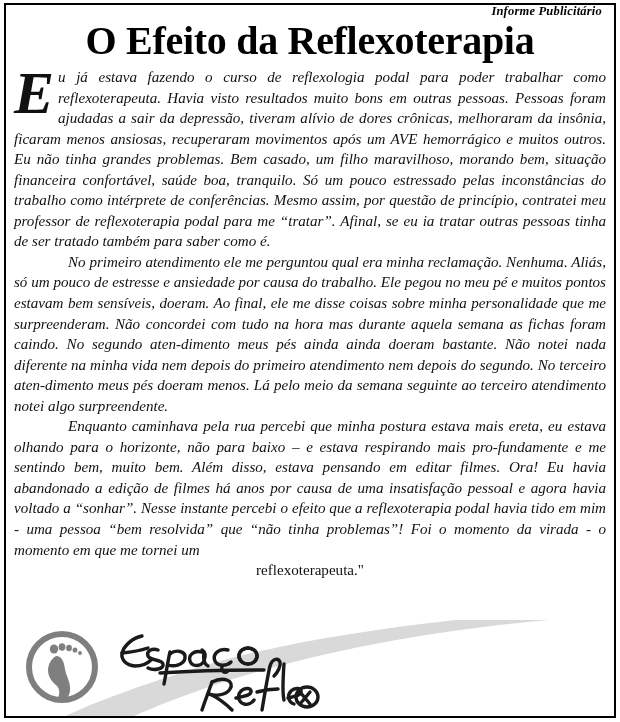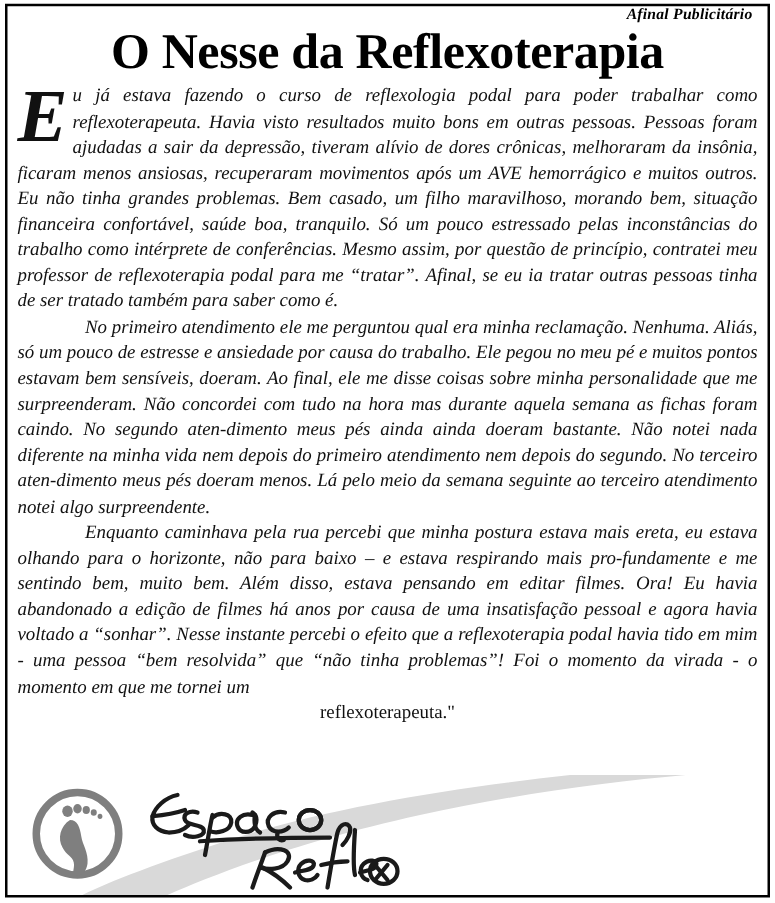--- a/index.html
+++ b/index.html
@@ -117,23 +117,23 @@
 </style>
 </head>
 <body>
 
 <div class="page">
 
   <div class="frame"></div>
 
   <div class="content">
 
-    <div class="kicker">Afinal Publicitário</div>
-
-    <h1 class="headline">O Nesse da Reflexoterapia</h1>
+    <div class="kicker">Informe Publicitário</div>
+
+    <h1 class="headline">O Efeito da Reflexoterapia</h1>
 
     <div class="article">
       <p class="dropcap-para">Eu já estava fazendo o curso de reflexologia podal para poder trabalhar como reflexoterapeuta. Havia visto resultados muito bons em outras pessoas. Pessoas foram ajudadas a sair da depressão, tiveram alívio de dores crônicas, melhoraram da insônia, ficaram menos ansiosas, recuperaram movimentos após um AVE hemorrágico e muitos outros. Eu não tinha grandes problemas. Bem casado, um filho maravilhoso, morando bem, situação financeira confortável, saúde boa, tranquilo. Só um pouco estressado pelas inconstâncias do trabalho como intérprete de conferências. Mesmo assim, por questão de princípio, contratei meu professor de reflexoterapia podal para me “tratar”. Afinal, se eu ia tratar outras pessoas tinha de ser tratado também para saber como é.</p>
       <p class="indent">No primeiro atendimento ele me perguntou qual era minha reclamação. Nenhuma. Aliás, só um pouco de estresse e ansiedade por causa do trabalho. Ele pegou no meu pé e muitos pontos estavam bem sensíveis, doeram. Ao final, ele me disse coisas sobre minha personalidade que me surpreenderam. Não concordei com tudo na hora mas durante aquela semana as fichas foram caindo. No segundo aten-dimento meus pés ainda ainda doeram bastante. Não notei nada diferente na minha vida nem depois do primeiro atendimento nem depois do segundo. No terceiro aten-dimento meus pés doeram menos. Lá pelo meio da semana seguinte ao terceiro atendimento notei algo surpreendente.</p>
       <p class="indent">Enquanto caminhava pela rua percebi que minha postura estava mais ereta, eu estava olhando para o horizonte, não para baixo – e estava respirando mais pro-fundamente e me sentindo bem, muito bem. Além disso, estava pensando em editar filmes. Ora! Eu havia abandonado a edição de filmes há anos por causa de uma insatisfação pessoal e agora havia voltado a “sonhar”. Nesse instante percebi o efeito que a reflexoterapia podal havia tido em mim - uma pessoa “bem resolvida” que “não tinha problemas”! Foi o momento da virada - o momento em que me tornei um</p>
       <div class="closing">reflexoterapeuta."</div>
     </div>
 
   </div>
 

